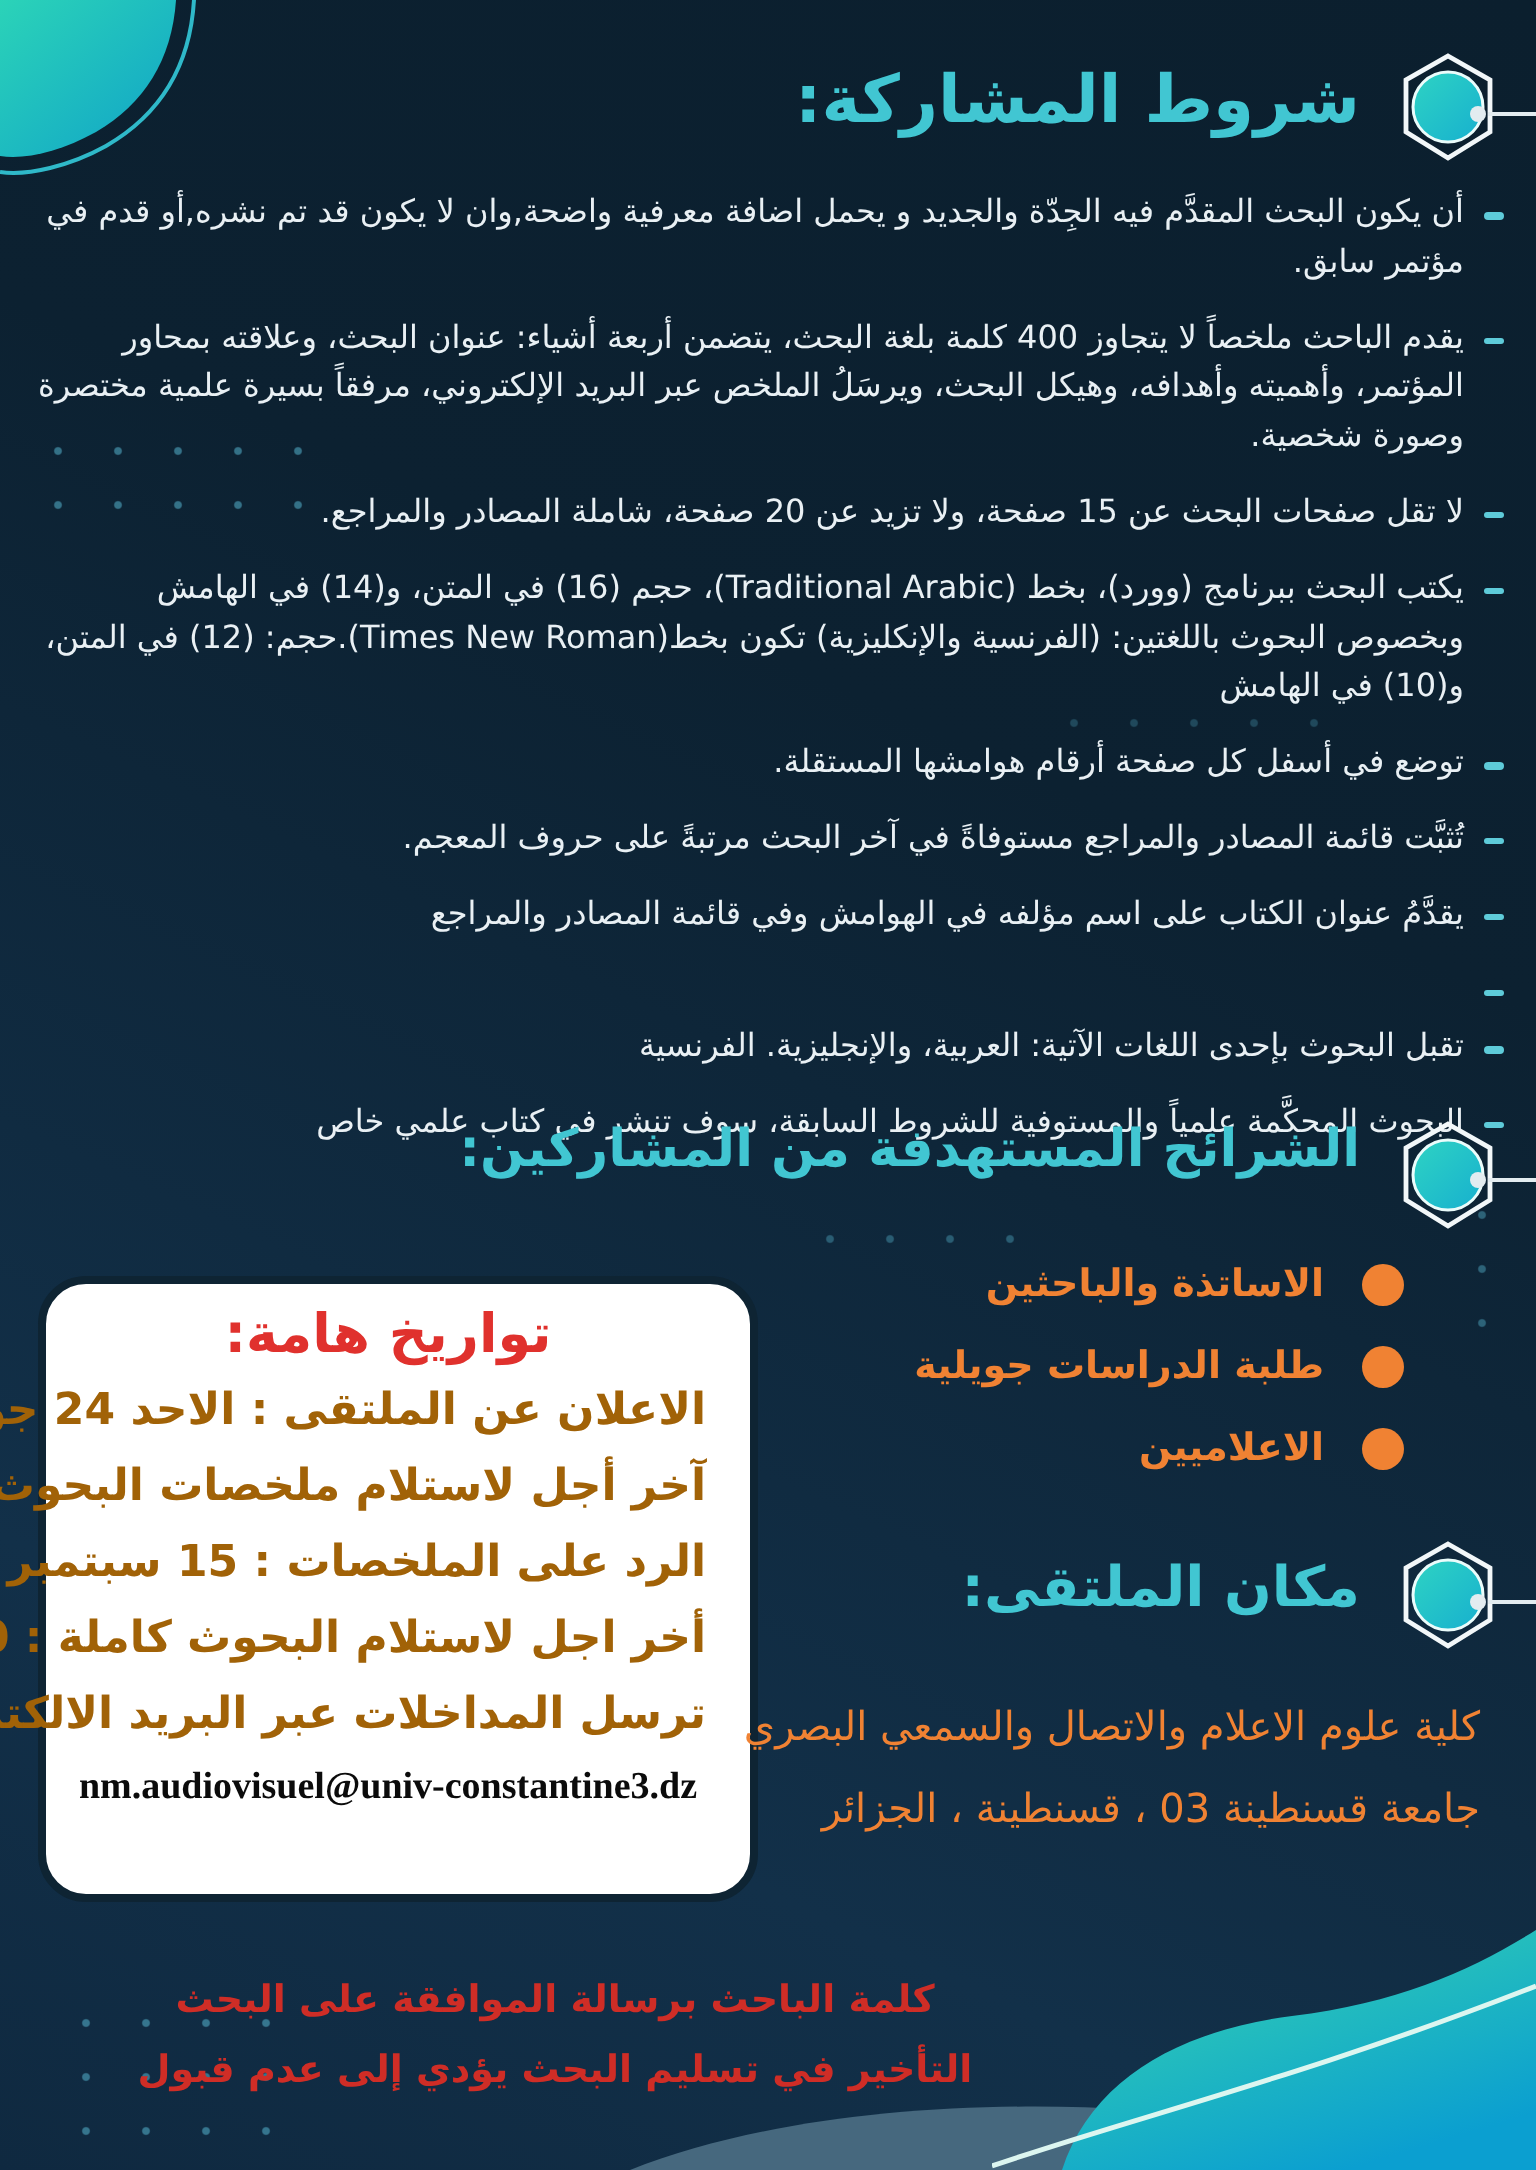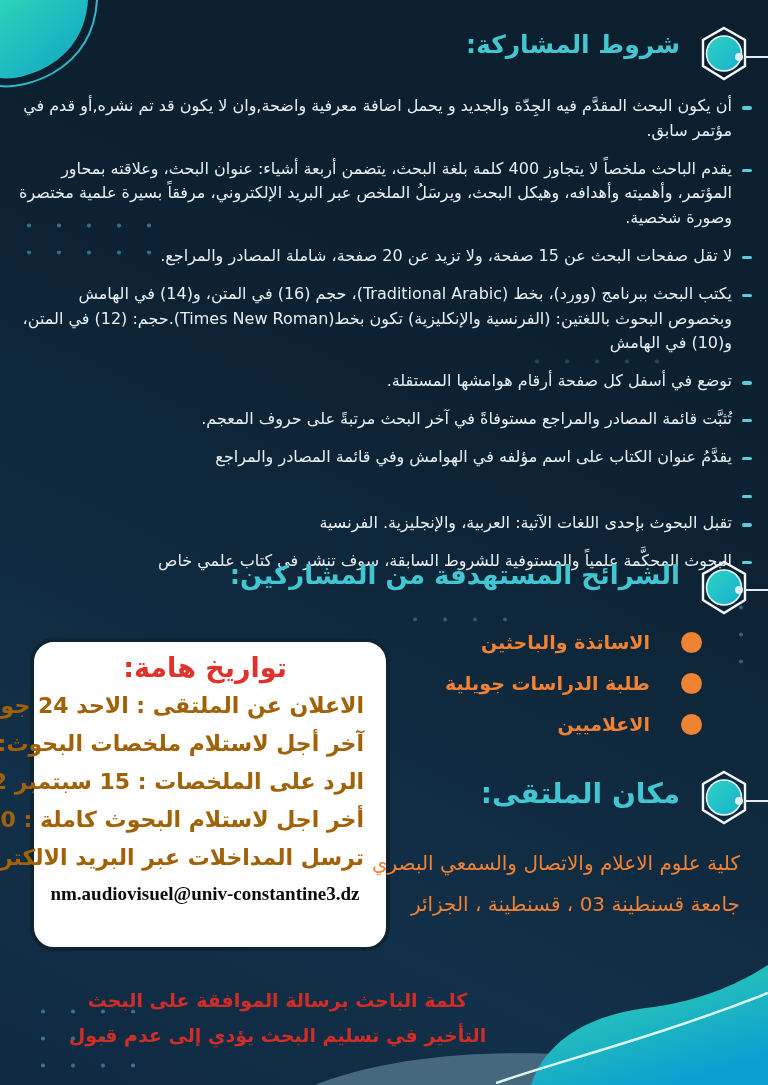--- a/index.html
+++ b/index.html
@@ -15,39 +15,39 @@
   .dots{position:absolute;
     background-image:radial-gradient(circle,rgba(84,178,204,.55) 1.6px,transparent 2.3px);
     background-size:30px 27px;}
   .dots-a{left:14px;top:212px;width:150px;height:56px;}
   .dots-b{left:400px;top:606px;width:130px;height:28px;opacity:.7;}
   .dots-c{right:0;top:594px;width:42px;height:72px;opacity:.8;}
   .dots-d{left:28px;top:998px;width:112px;height:82px;}
   .dots-e{left:522px;top:348px;width:150px;height:24px;opacity:.5;}
   
   .sec-title{position:absolute;right:88px;color:#41c6d2;font-weight:bold;direction:rtl;white-space:nowrap;}
-  .t1{top:30px;font-size:25px;}
+  .t1{top:30px;font-size:33px;}
   .t2{top:560px;font-size:26px;}
   .t3{top:777px;font-size:28px;}
   .hex-icon{position:absolute;right:16px;width:56px;height:60px;}
   .hx1{top:24px;}.hx2{top:558px;}.hx3{top:768px;}
   .connector{position:absolute;right:0;width:24px;height:2px;background:#e3ecf0;}
   .connector::before{content:'';position:absolute;left:-9px;top:-3px;width:8px;height:8px;border-radius:50%;background:#e3ecf0;}
   .cn1{top:56px;}.cn2{top:589px;}.cn3{top:800px;}
   
   .cond-list{position:absolute;top:94px;right:16px;left:12px;direction:rtl;color:#e9f0f4;list-style:none;margin:0;padding:0;}
   .cond-item{display:flex;gap:10px;margin-bottom:13px;font-size:16px;line-height:1.55;}
   .dash{width:10px;height:3.5px;background:#5ecbd9;border-radius:2px;margin-top:12px;flex-shrink:0;}
   
   .targets{position:absolute;top:631px;right:66px;direction:rtl;}
-  .target-row{display:flex;align-items:center;gap:31px;margin-bottom:19px;direction:rtl;}
+  .target-row{display:flex;align-items:center;gap:19px;margin-bottom:19px;direction:rtl;}
   .bullet-circle{width:21px;height:21px;border-radius:50%;background:#f08233;flex-shrink:0;}
   .target-label{color:#f08233;font-weight:bold;font-size:19px;white-space:nowrap;}
   
-  .dates-box{position:absolute;left:30px;top:638px;width:360px;height:313px;box-sizing:border-box;
+  .dates-box{position:absolute;left:19px;top:638px;width:360px;height:313px;box-sizing:border-box;
     background:#ffffff;border:4px solid #0e2433;border-radius:24px;padding:8px 22px 0 12px;}
   .dates-title{color:#e0312d;font-size:27px;font-weight:bold;text-align:center;direction:rtl;margin:2px 0 10px;}
   .date-line{direction:rtl;text-align:right;color:#a16207;font-weight:bold;font-size:22px;margin-bottom:13px;white-space:nowrap;}
   .email-line{direction:ltr;text-align:center;color:#0b0b0b;font-weight:bold;font-size:19px;
     font-family:"Liberation Serif","DejaVu Serif",serif;margin-top:12px;}
   
   .venue-lines{position:absolute;top:843px;right:28px;direction:rtl;text-align:right;
     color:#f08233;font-weight:normal;font-size:20px;line-height:2.05;}
   
   .notice{position:absolute;top:983px;left:55px;width:445px;text-align:center;direction:rtl;

